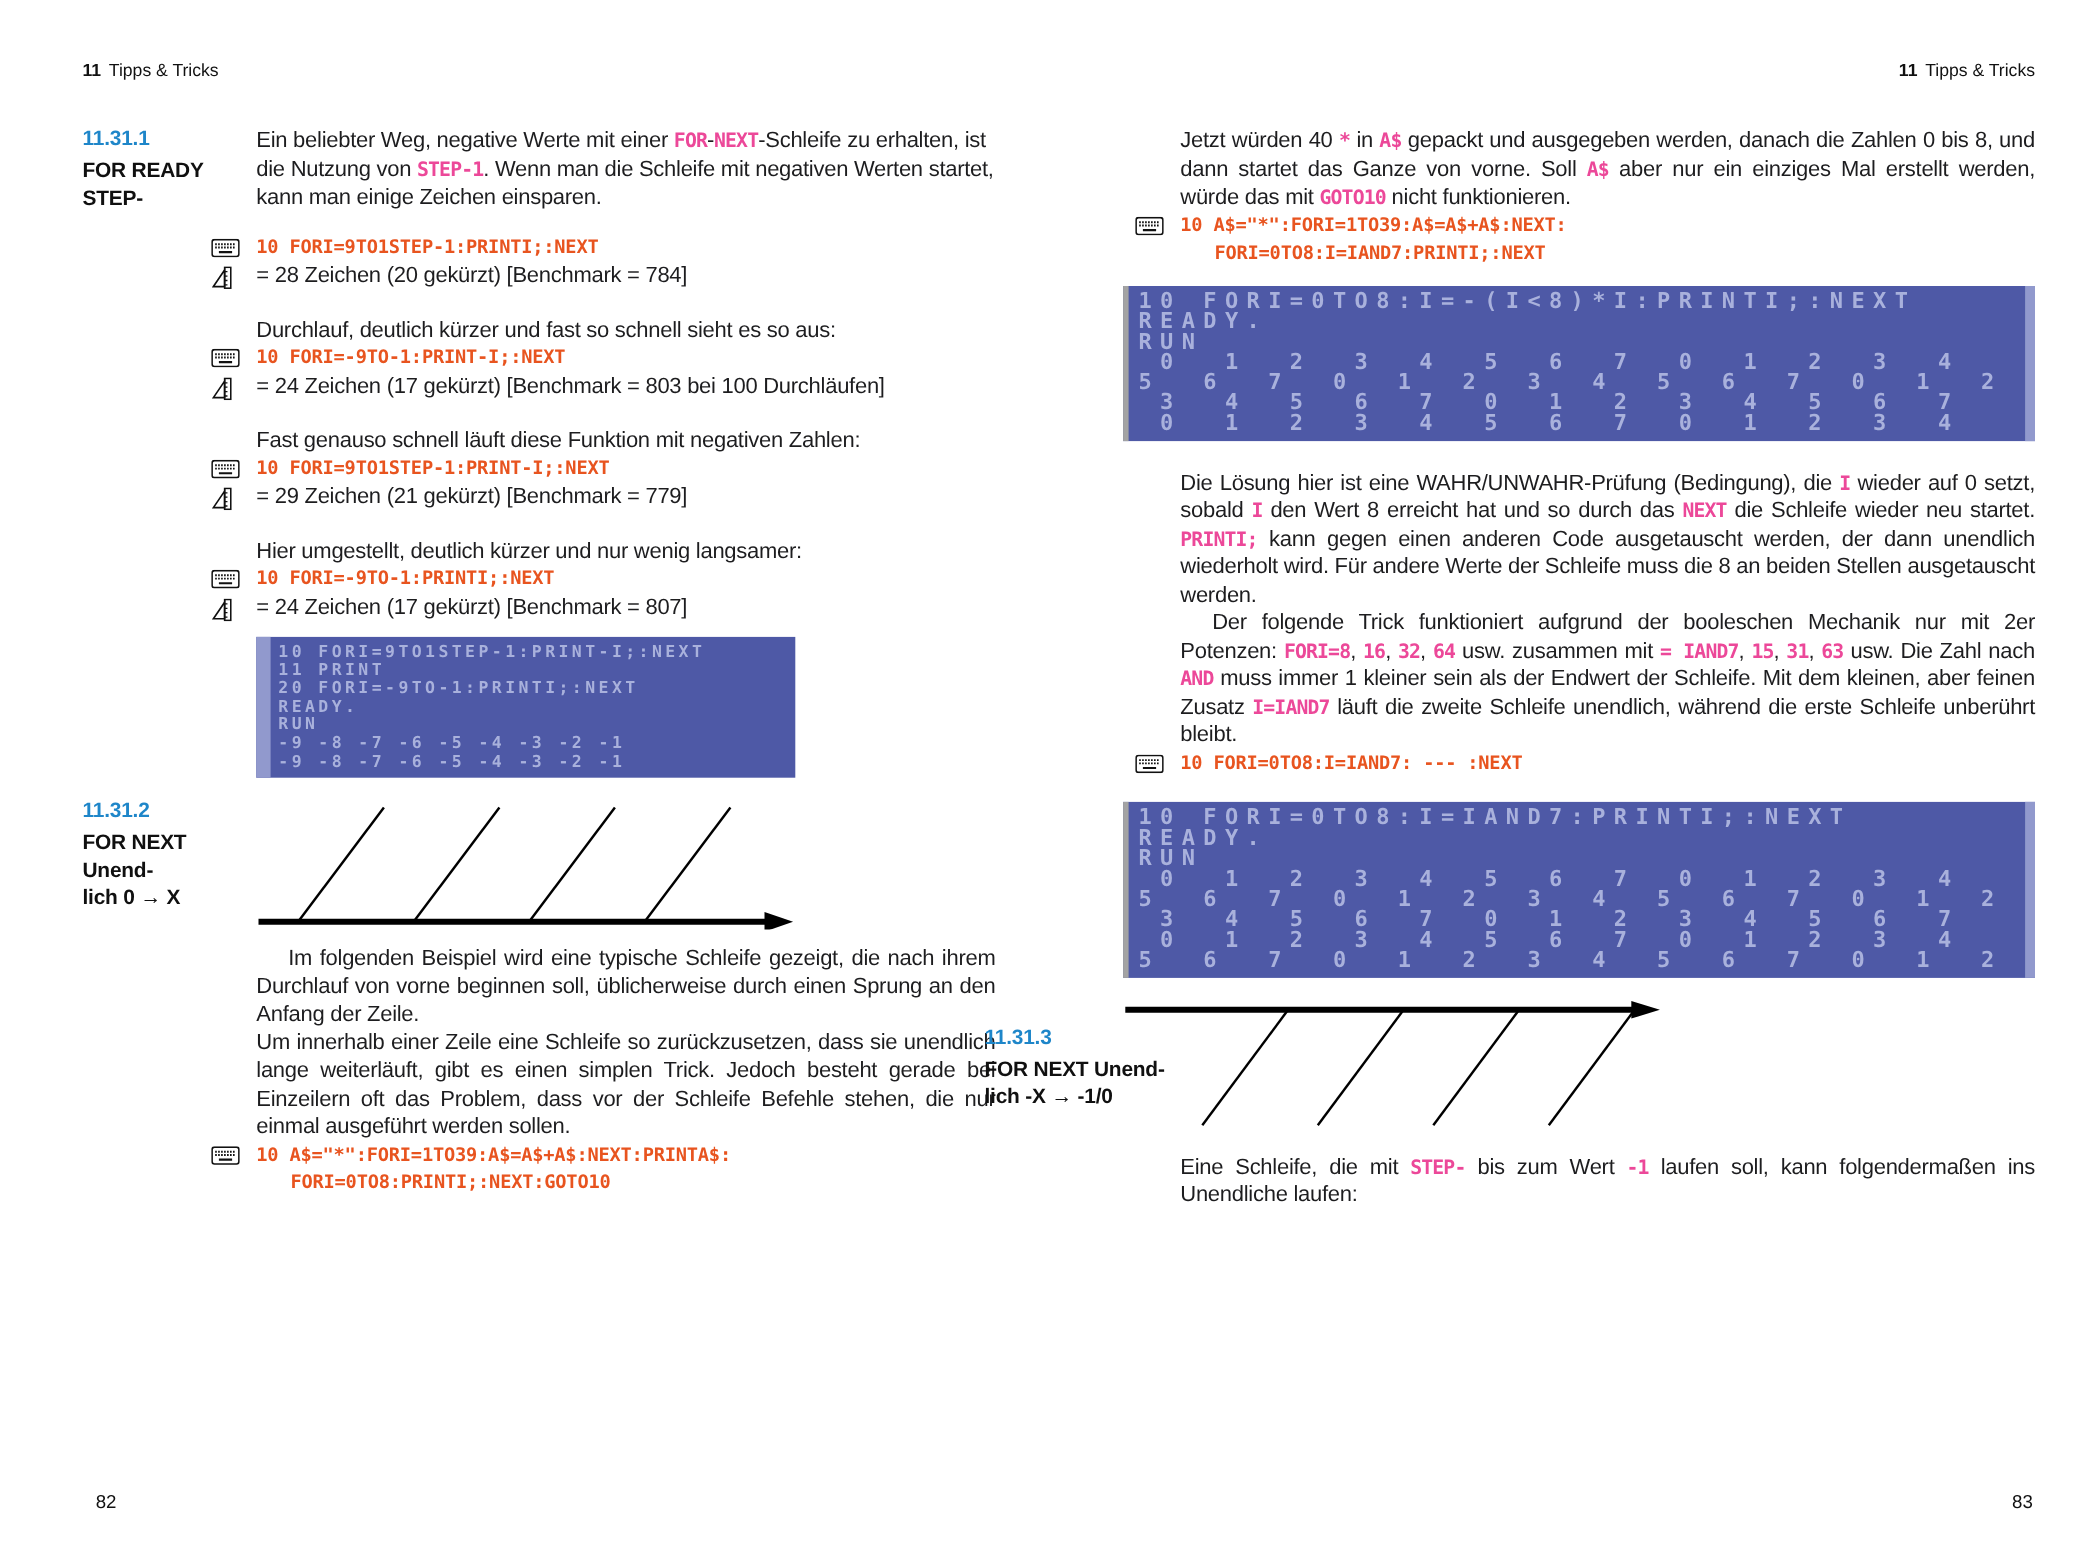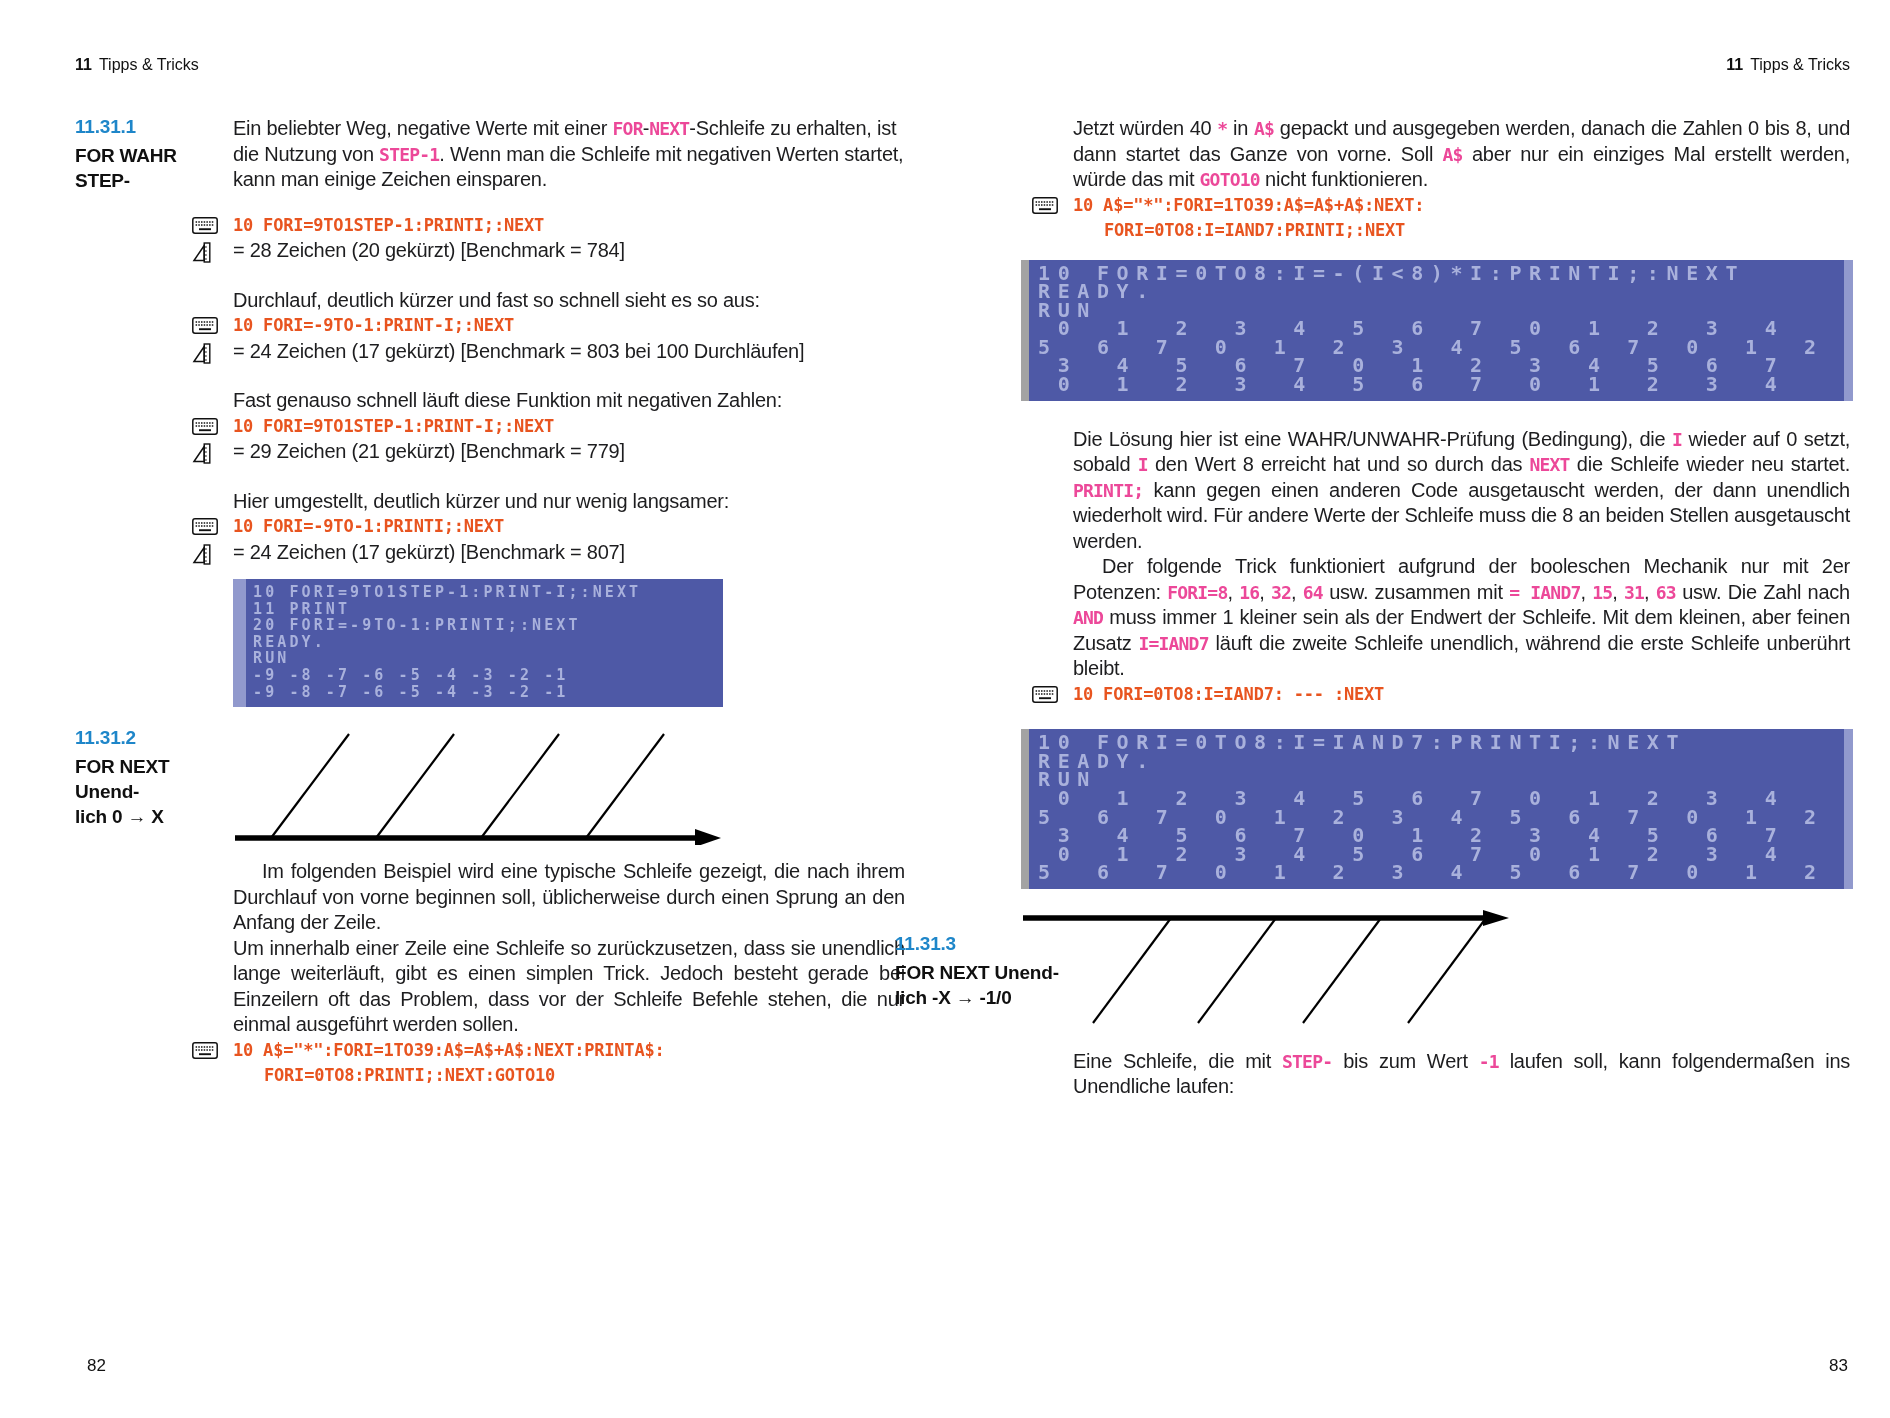--- a/index.html
+++ b/index.html
@@ -40,21 +40,21 @@
   .mark{position:absolute;left:-41px;top:4px;}
   .codeln{font-family:"DejaVu Sans Mono",monospace;font-weight:bold;color:#E8541F;
           font-size:17px;line-height:25.5px;letter-spacing:-0.2px;white-space:pre;}
   .codeln.l2{padding-left:31px;}
   .res{font-size:20px;line-height:25.5px;letter-spacing:-0.25px;}
 
   .term{background:#4E59A6;border-left:13px solid #9199CD;margin:0;}
   .term pre{margin:0;font-family:"DejaVu Sans Mono",monospace;font-weight:bold;color:#A9B1DC;white-space:pre;}
   #pgL .term{width:470px;padding:5px 0 7px 7px;margin-top:14px;margin-bottom:20px;}
   #pgL .term pre{font-size:15px;line-height:16.6px;letter-spacing:3.1px;}
-  #pgR .term{margin-left:-52px;width:806px;border-left:8px solid #a3a3a3;border-right:9px solid #9199CD;padding:4px 0 7px 9px;}
+  #pgR .term{margin-left:-52px;width:806px;border-left:5px solid #a3a3a3;border-right:9px solid #9199CD;padding:4px 0 7px 9px;}
   #pgR .term pre{font-size:20px;line-height:18.6px;letter-spacing:7.6px;}
 
   svg.diag{display:block;}
   .mb14{margin-bottom:14px;}.mb16{margin-bottom:16px;}.mb18{margin-bottom:18px;}
   .mb20{margin-bottom:20px;}.mb22{margin-bottom:22px;}.mb24{margin-bottom:24px;}.mb26{margin-bottom:26px;}
 </style>
 </head>
 <body>
 
 <div id="canvas">
@@ -62,21 +62,21 @@
   <div class="page" id="pgL">
     <div class="hdr">
       <span class="hnum">11</span><span>Tipps &amp; Tricks</span>
     </div>
 
     <div class="col">
 
       <div class="row mb20">
         <div class="side">
           <div class="snum">11.31.1</div>
-          <div class="stitle">FOR WAHR STEP-</div>
+          <div class="stitle">FOR READY STEP-</div>
         </div>
         <p class="body"><span>Ein beliebter Weg, negative Werte mit einer </span><span class="ic">FOR</span><span>-</span><span class="ic">NEXT</span><span>-Schleife zu erhalten, ist die Nutzung von </span><span class="ic">STEP-1</span><span>. Wenn man die Schleife mit negativen Werten startet, kann man einige Zeichen einsparen.</span></p>
       </div>
 
       <div class="crow">
         <span class="mark">
           <svg width="26" height="17" viewBox="0 0 26 17">
               <rect x="0.8" y="0.8" width="24.4" height="15.4" rx="2.2" fill="none" stroke="#111" stroke-width="1.5"></rect>
               <path d="M3.6 5 H22.4 M3.6 8 H22.4" stroke="#111" stroke-width="1.7" stroke-dasharray="1.5 1.2" fill="none"></path>
               <path d="M7 12.2 H19" stroke="#111" stroke-width="1.9" fill="none"></path>

